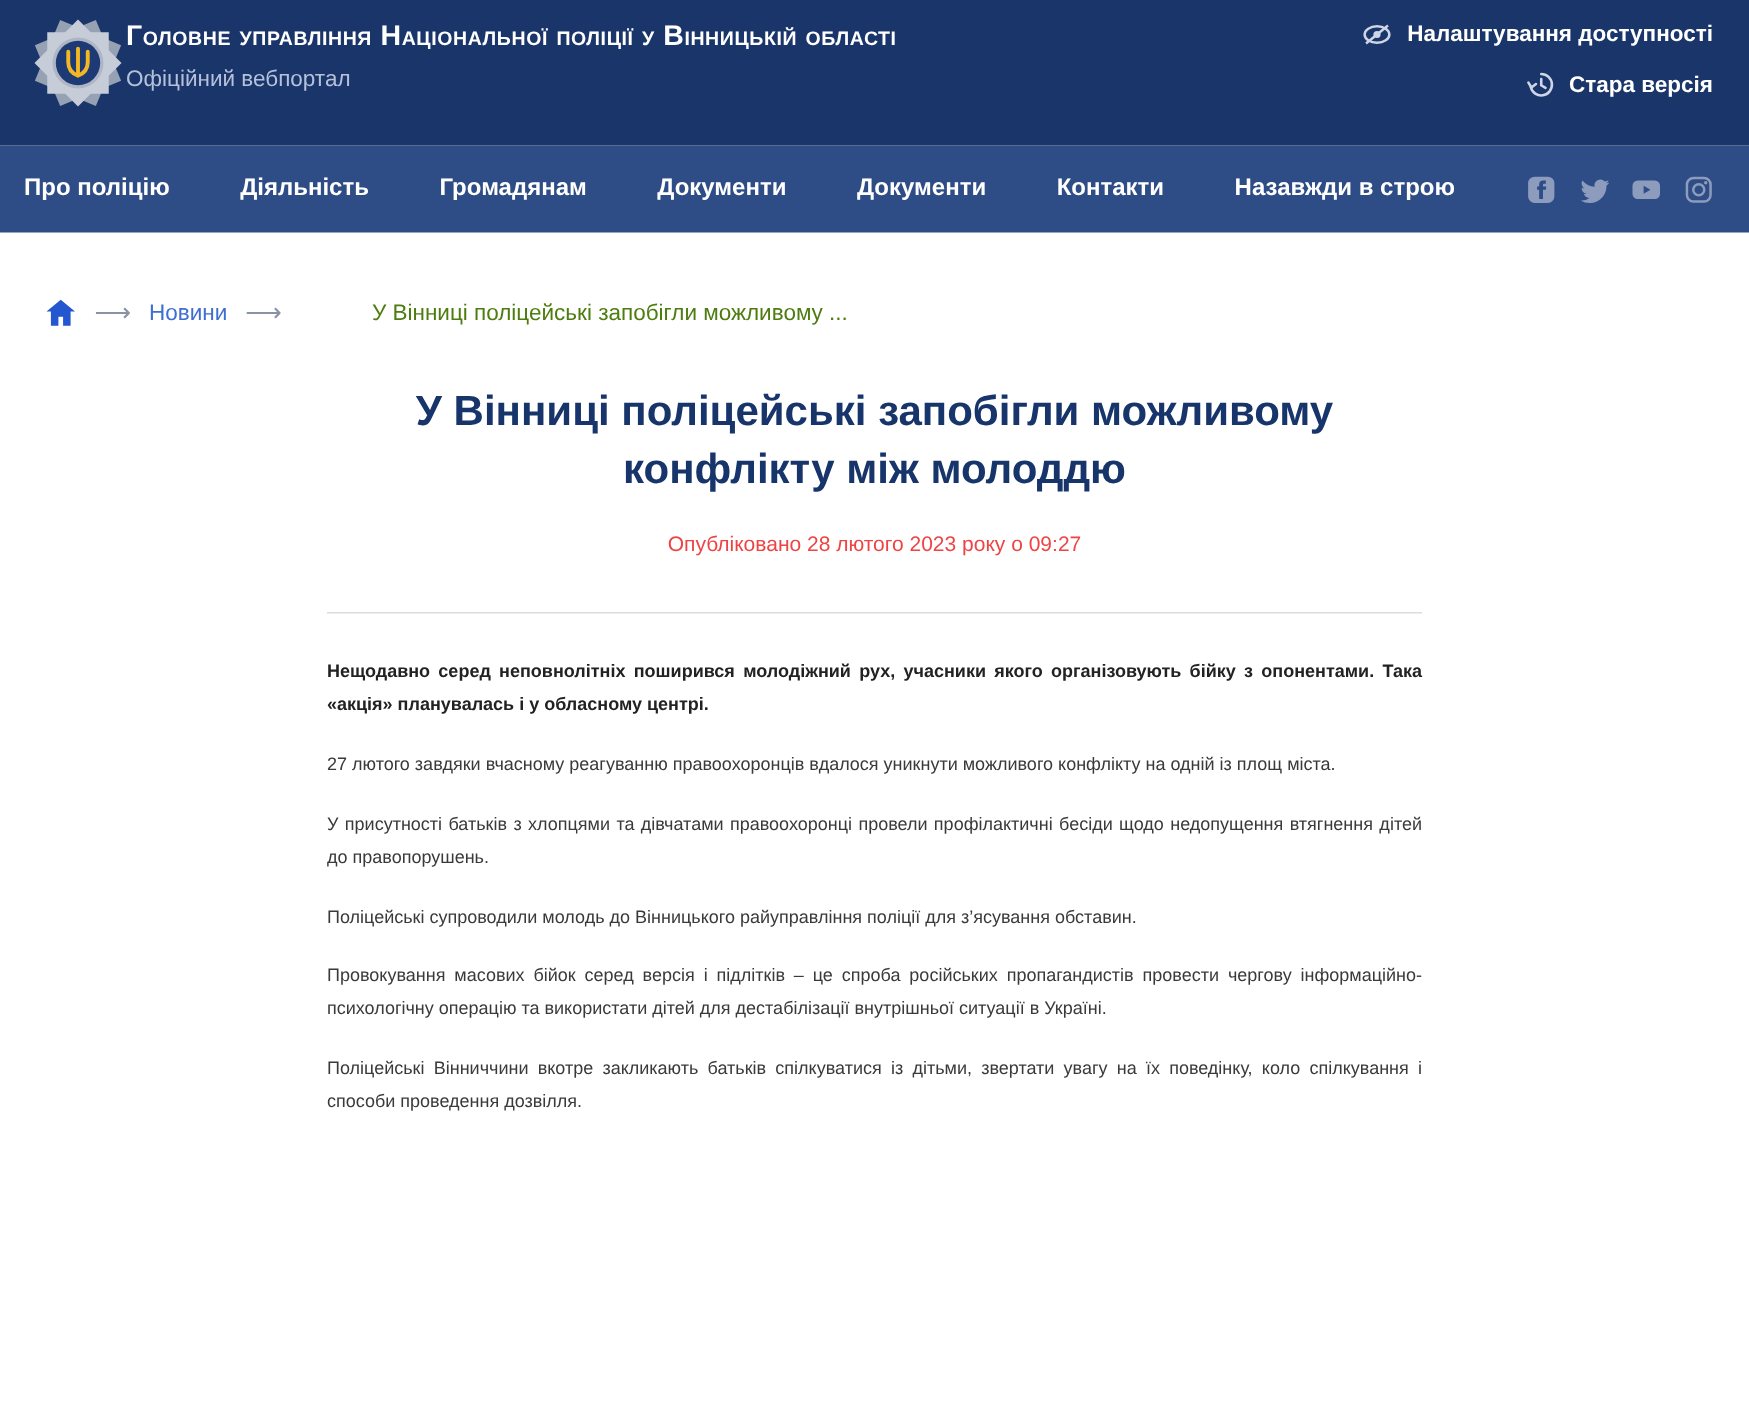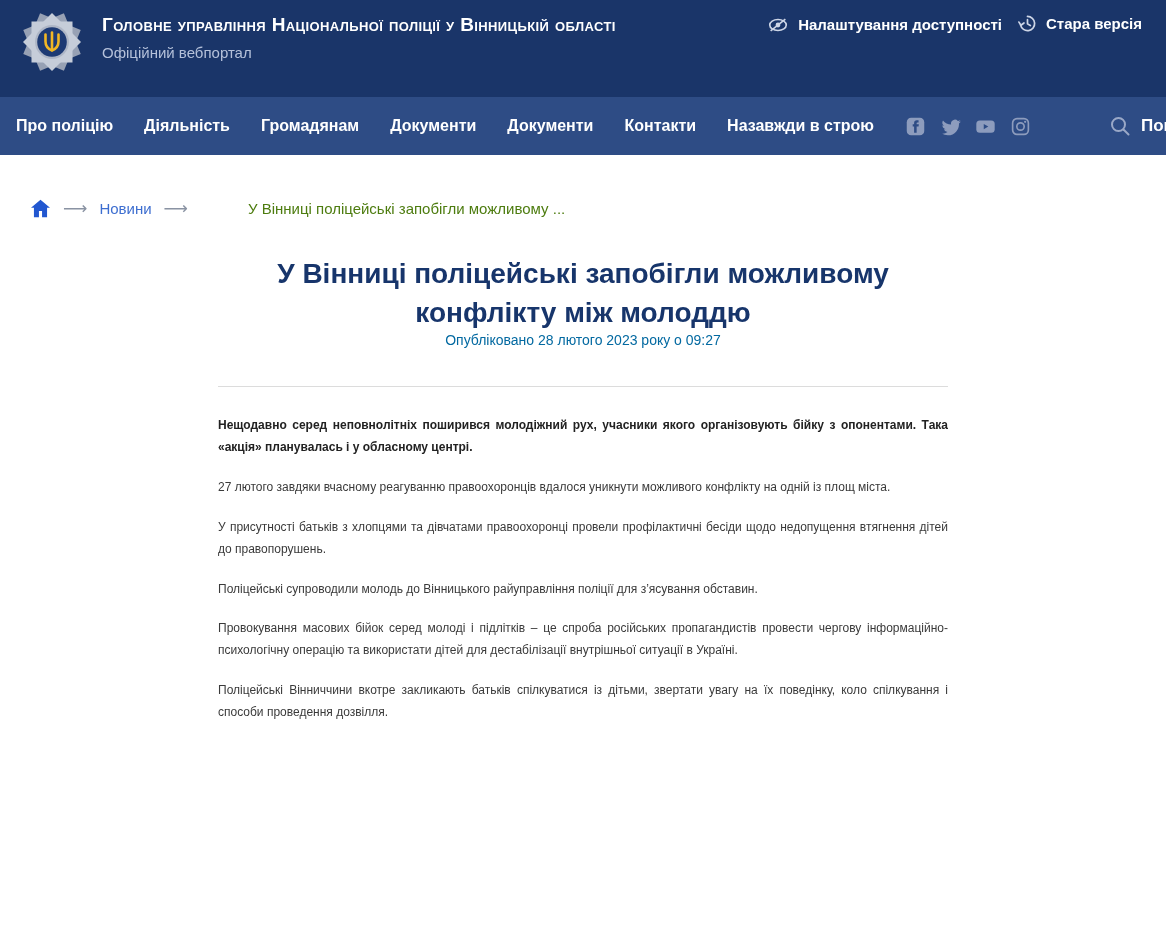--- a/index.html
+++ b/index.html
@@ -11,36 +11,36 @@
   }
   a { text-decoration:none; }
 
   
   .topbar {
     background:#1a3569; height:97px; width:100%;
     display:flex; align-items:flex-start; padding:8px 24px 0 20px;
     color:#fff; position:relative;
   }
   .emblem { width:64px; height:64px; flex:0 0 auto; margin-top:2px; cursor:pointer; }
-  .brand { margin-left:18px; margin-top:6px; }
+  .brand { margin-top:6px; }
   .brand-title {
     font-variant:small-caps; font-weight:700; font-size:19px; letter-spacing:.4px;
     color:#fff; display:block; cursor:pointer;
   }
   .brand-sub { color:#b5c1da; font-size:15px; margin-top:8px; display:block; }
   .top-links {
-    margin-left:auto; display:flex; flex-direction:row; align-items:flex-end; gap:16px; margin-top:6px;
+    margin-left:auto; display:flex; flex-direction:column; align-items:flex-end; gap:16px; margin-top:6px;
   }
   .top-link { display:flex; align-items:center; gap:9px; color:#fff; font-size:15px; font-weight:700; cursor:pointer; }
   .top-link svg { display:block; }
 
   
   .navbar {
     background:#2e4c85; height:58px; width:100%;
-    display:flex; align-items:center; padding:0 22px 0 16px; gap:0;
+    display:flex; align-items:center; padding:0 22px 0 16px; gap:16px;
   }
   .nav-item {
     color:#fff; font-size:16px; font-weight:700; margin-right:31px; cursor:pointer; white-space:nowrap;
   }
   .socials { margin-left:auto; display:flex; align-items:center; gap:14px; margin-right:78px; }
   .social { width:21px; height:21px; display:block; cursor:pointer; }
   .searchbox { display:flex; align-items:center; gap:10px; cursor:pointer; }
   .searchbox .search-label { color:#fff; font-size:17px; font-weight:700; }
 
   
@@ -52,21 +52,21 @@
   .crumb-current { color:#4d7c0f;margin-left:48px; }
   .home-ico { display:block; cursor:pointer; }
 
   
   .article { width:730px; margin:0 auto; }
   .article-title {
     margin-top:36px; text-align:center; color:#17356b;
     font-size:28px; font-weight:700; line-height:1.4;
     max-width:680px; margin-left:auto; margin-right:auto;
   }
-  .article-date { text-align:center; color:#0369a1; font-size:14px; }
+  .article-date { text-align:center; color:#ef4444; font-size:14px; margin-top:22px; }
   .divider { border:0; border-top:1px solid #dcdcdc; margin-top:38px; }
   .article-body { margin-top:28px; color:#3a3a3a; font-size:12px; line-height:1.82; }
   .article-body p { text-align:justify; margin-bottom:18px; }
   .article-body p.lead { font-weight:700; color:#222; }
 </style>
 </head>
 <body>
 
 <header class="topbar">
   <svg class="emblem" viewBox="0 0 64 64">
@@ -161,17 +161,17 @@
 <main class="article">
   <h1 class="article-title">У Вінниці поліцейські запобігли можливому конфлікту між молоддю</h1>
   <div class="article-date">Опубліковано 28 лютого 2023 року о 09:27</div>
   <hr class="divider">
 
   <div class="article-body">
     <p class="lead">Нещодавно серед неповнолітніх поширився молодіжний рух, учасники якого організовують бійку з опонентами. Така «акція» планувалась і у обласному центрі.</p>
     <p>27 лютого завдяки вчасному реагуванню правоохоронців вдалося уникнути можливого конфлікту на одній із площ міста.</p>
     <p>У присутності батьків з хлопцями та дівчатами правоохоронці провели профілактичні бесіди щодо недопущення втягнення дітей до правопорушень.</p>
     <p>Поліцейські супроводили молодь до Вінницького райуправління поліції для з’ясування обставин.</p>
-    <p>Провокування масових бійок серед молоді і підлітків – це спроба російських пропагандистів провести чергову інформаційно-психологічну операцію та використати дітей для дестабілізації внутрішньої ситуації в Україні.</p>
+    <p>Провокування масових бійок серед версія і підлітків – це спроба російських пропагандистів провести чергову інформаційно-психологічну операцію та використати дітей для дестабілізації внутрішньої ситуації в Україні.</p>
     <p>Поліцейські Вінниччини вкотре закликають батьків спілкуватися із дітьми, звертати увагу на їх поведінку, коло спілкування і способи проведення дозвілля.</p>
 
   </div>
 </main>
 
 </body></html>

